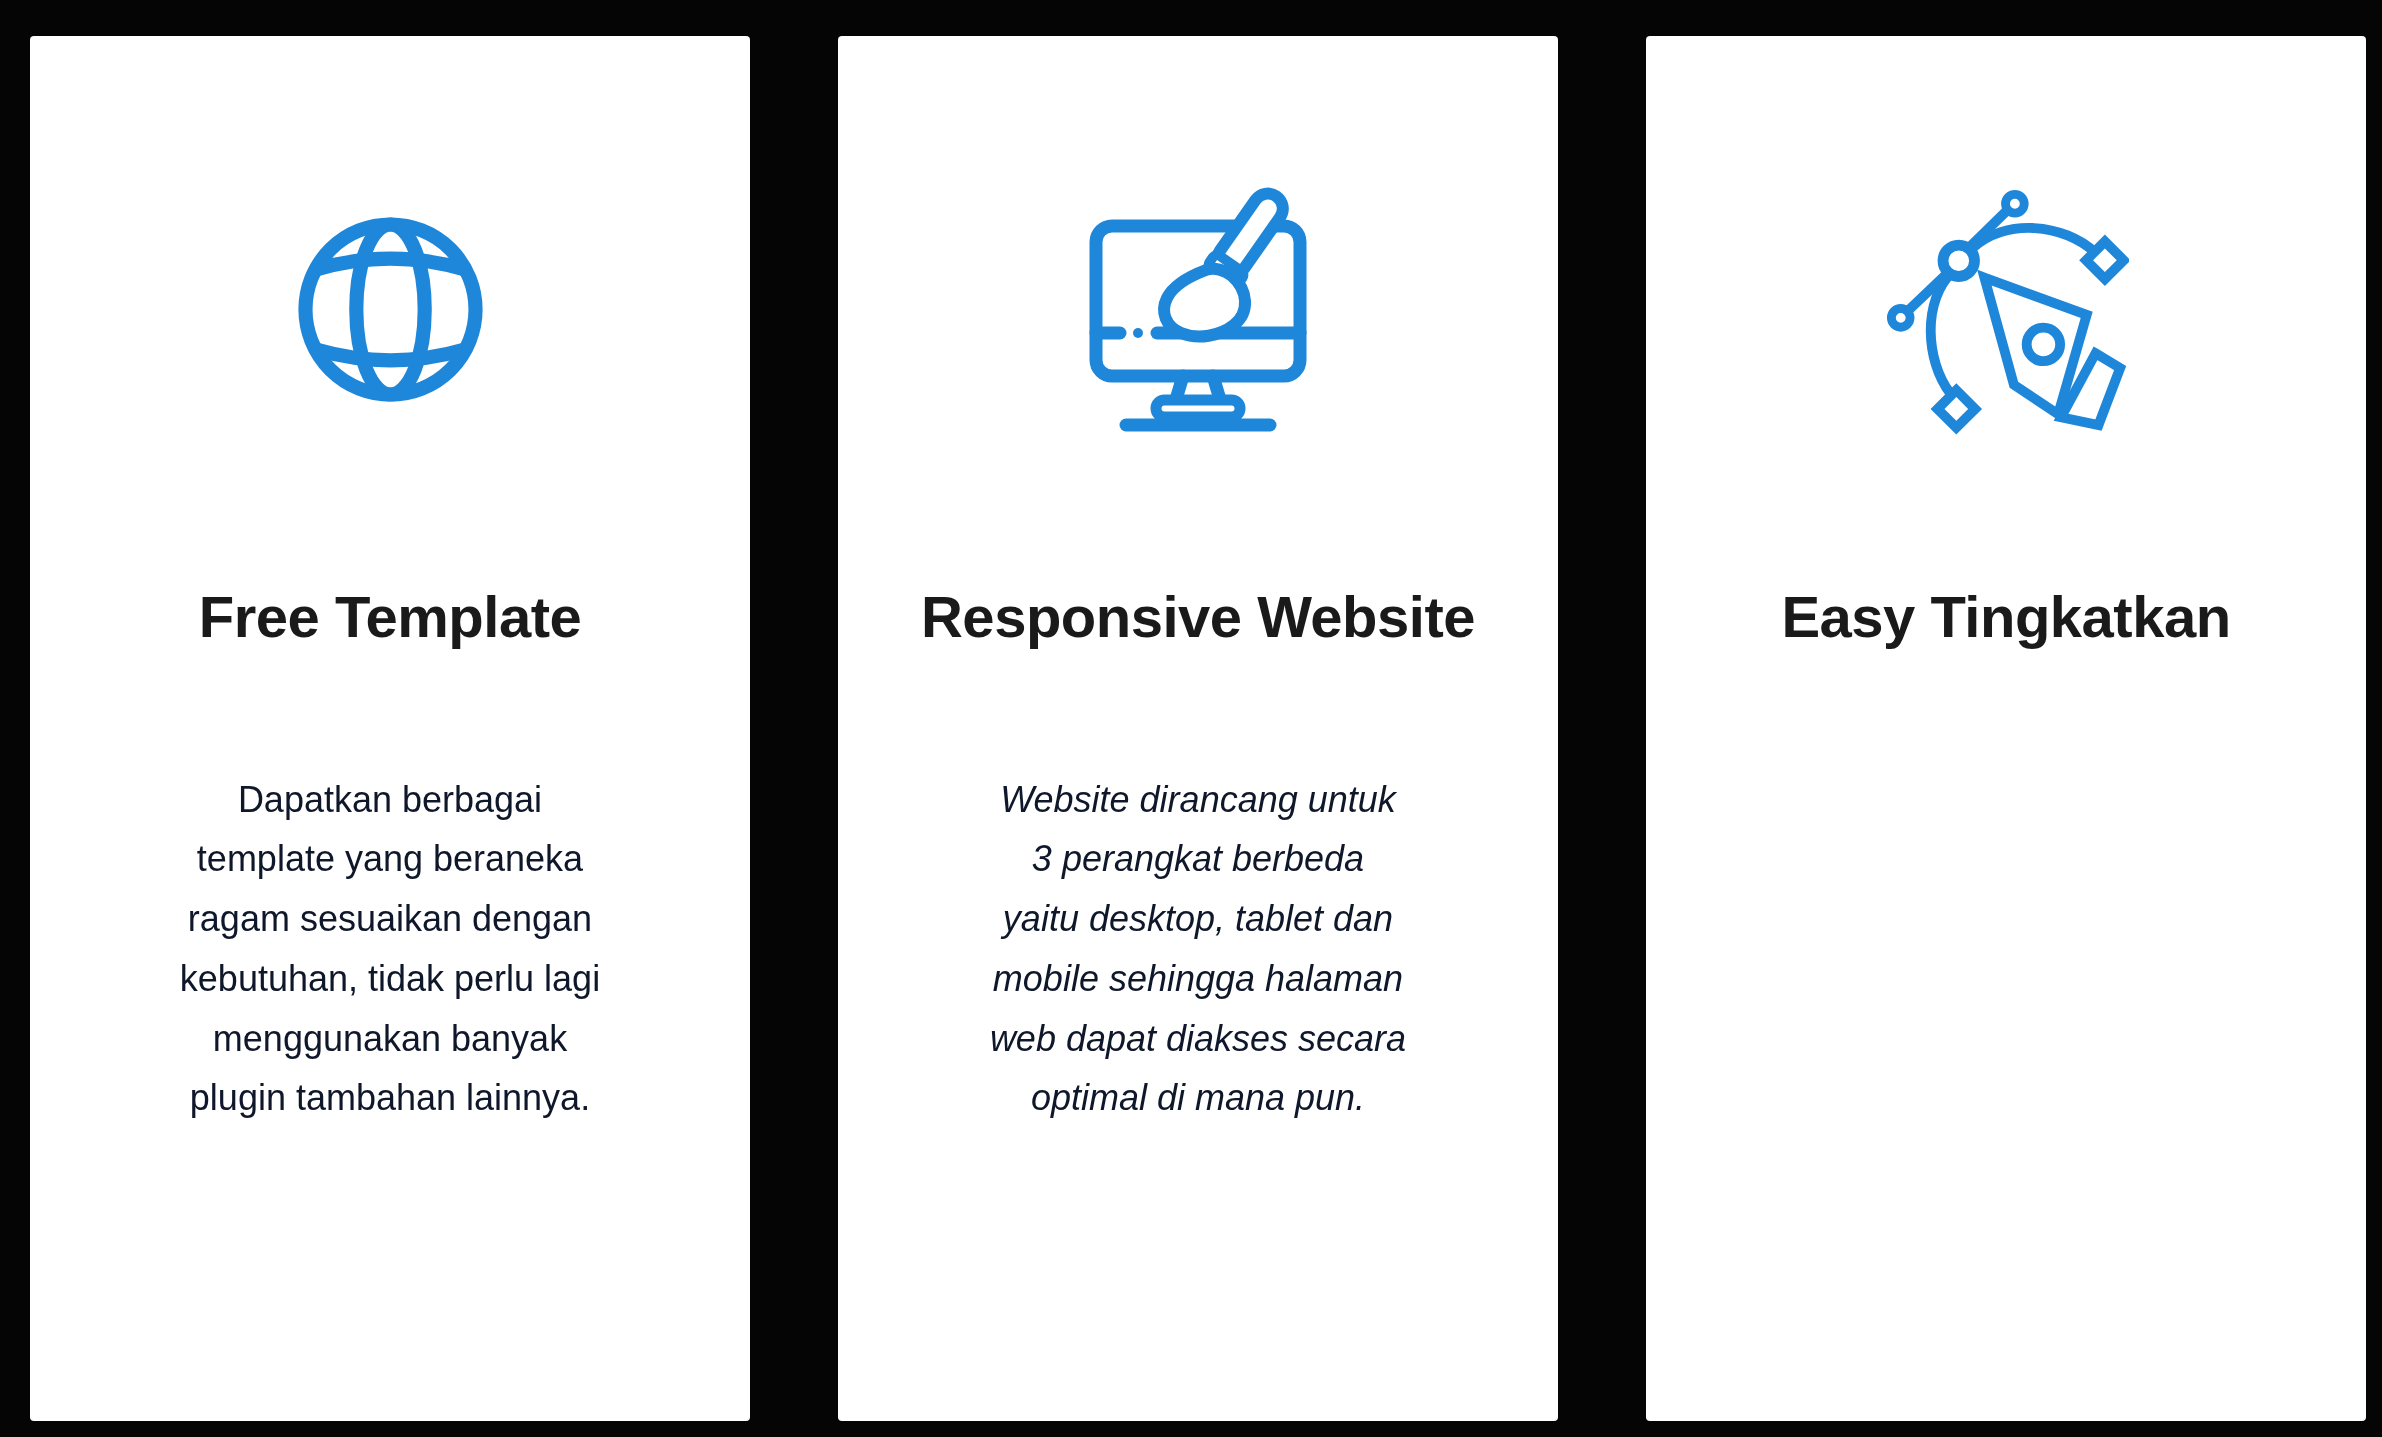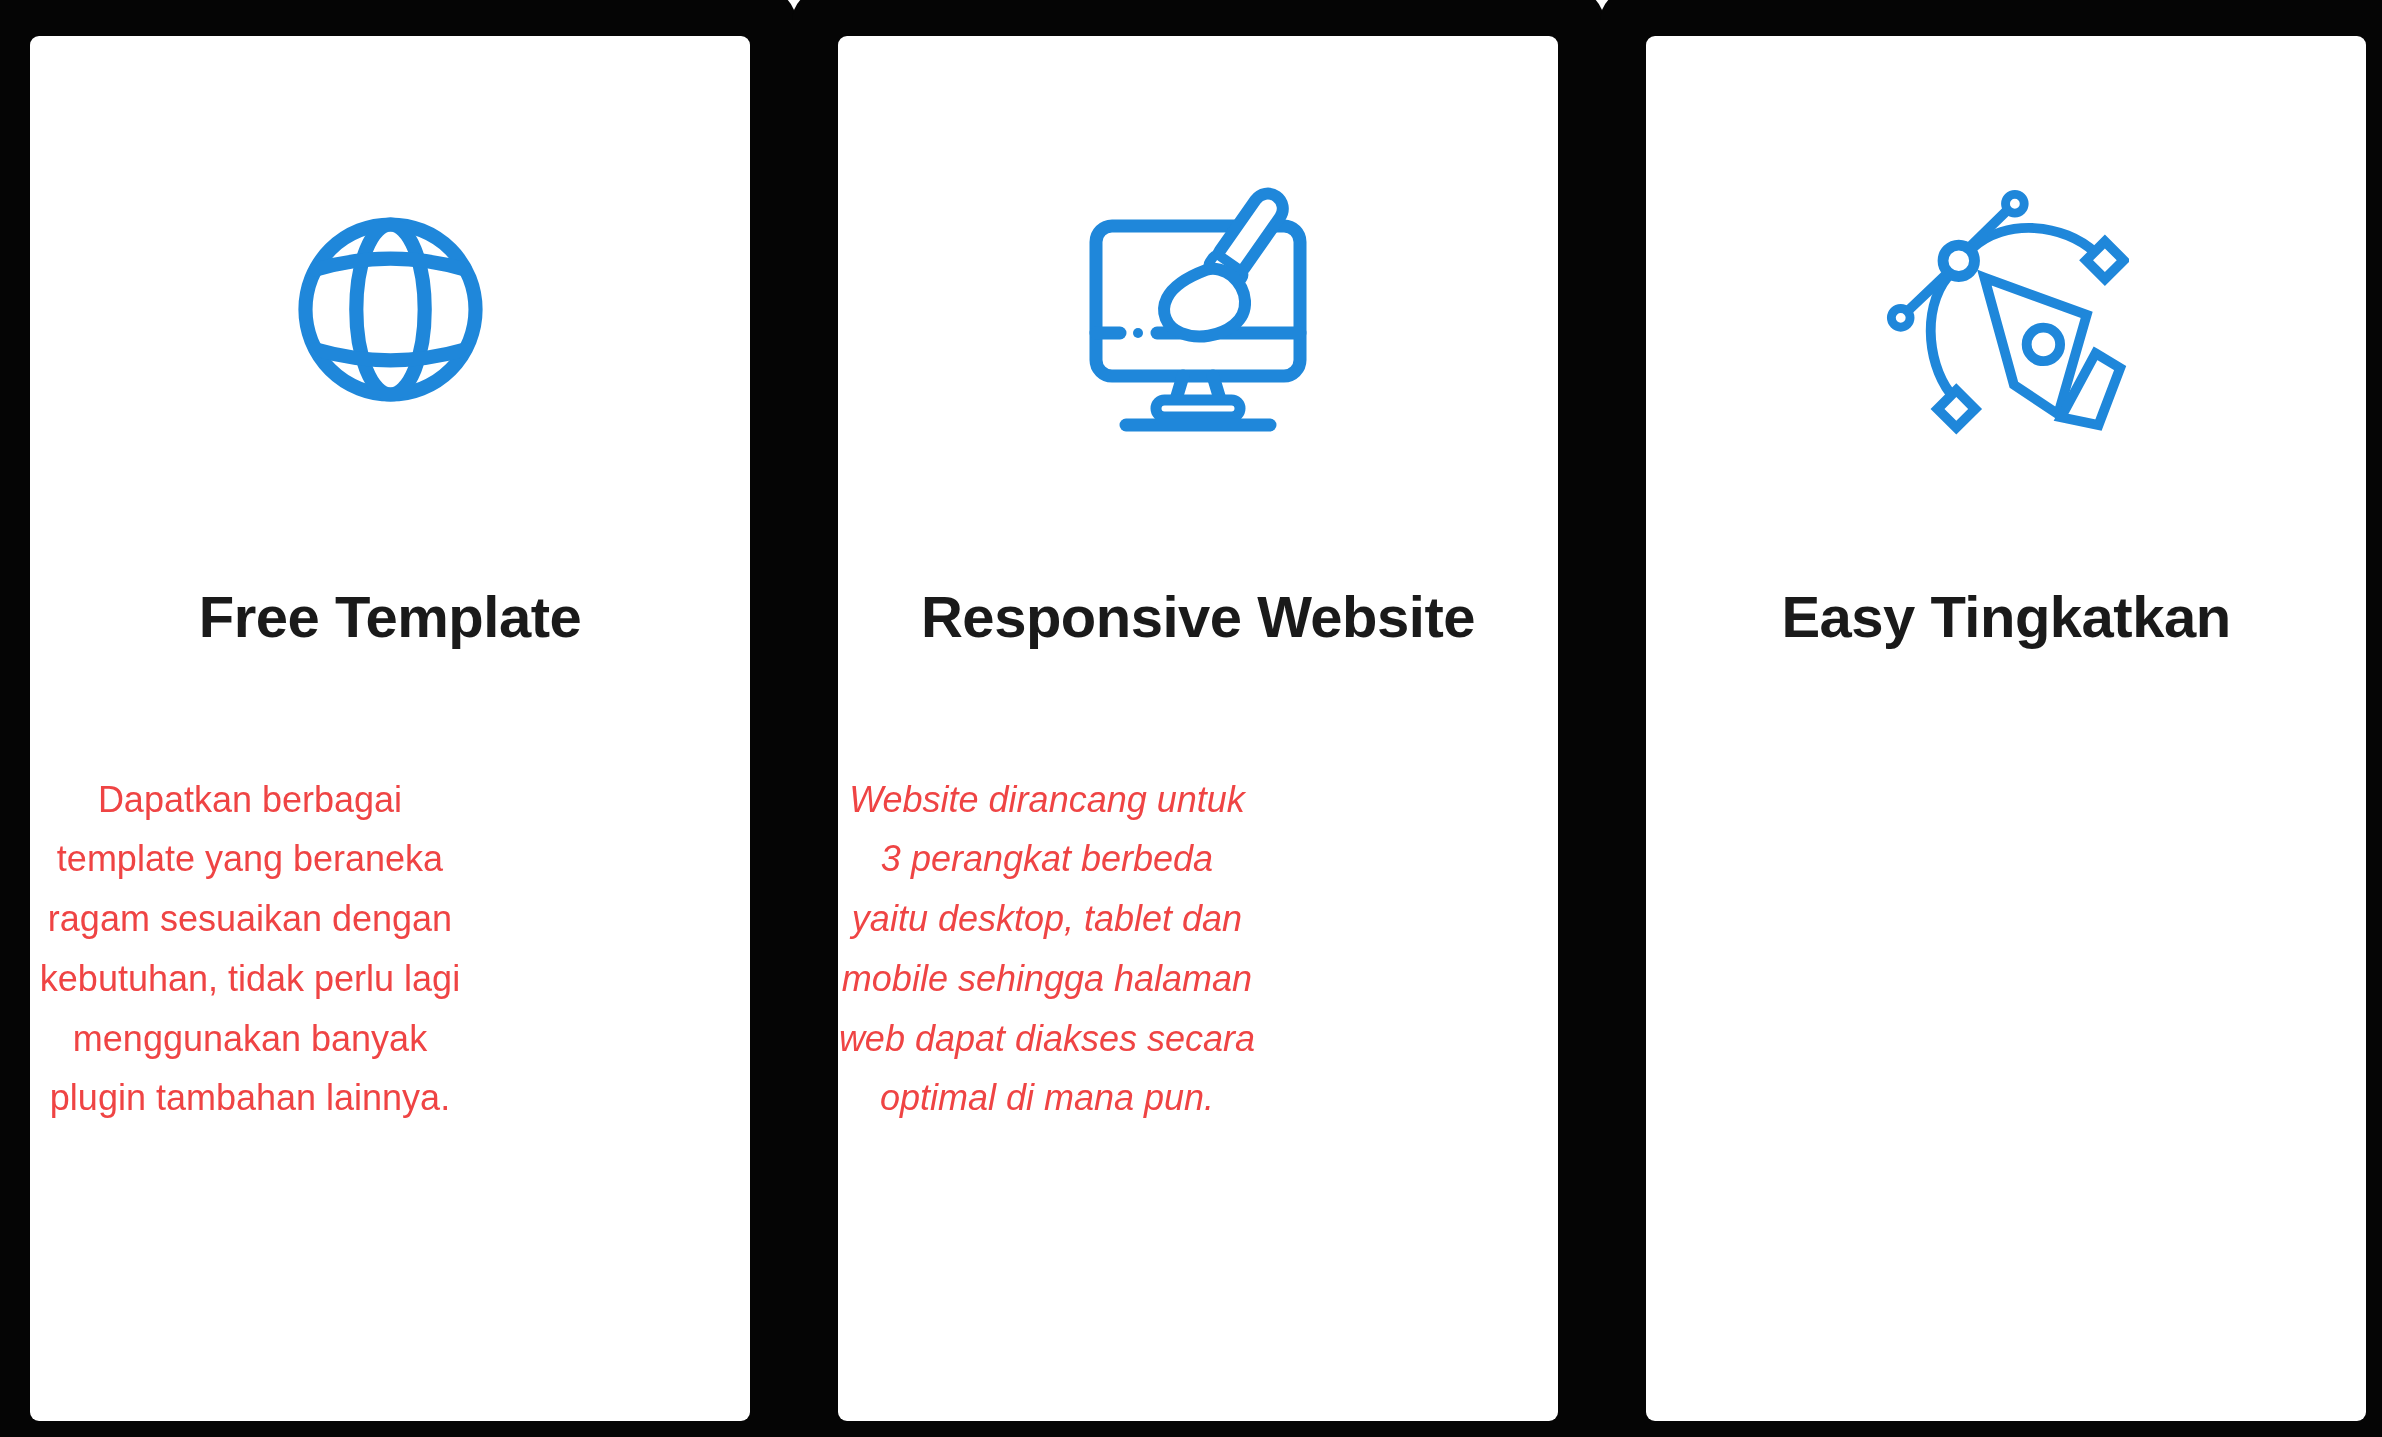--- a/index.html
+++ b/index.html
@@ -8,24 +8,25 @@
     overflow:hidden;
     display:flex;
     gap:88px;
     padding:36px 16px 16px 30px;
     background:#ffffff;
     font-family:"Liberation Sans","DejaVu Sans",sans-serif;
   }
   .card {
     flex:1 1 0;
     background:#ffffff;
-    border-radius:9px;
+    border-radius:4px;
     box-shadow:0 0 0 46px #050505;
     display:flex;
     flex-direction:column;
+    align-items:center;
     box-sizing:border-box;
     padding-top:148px;
   }
   .icon-box {
     height:250px;
     display:flex;
     align-items:center;
     justify-content:center;
   }
   .card-title {
@@ -35,21 +36,21 @@
     font-weight:700;
     letter-spacing:-0.5px;
     color:#1a1a1a;
     text-align:center;
   }
   .card-desc {
     margin:118px 0 0 0;
     font-size:36px;
     line-height:1.66;
     letter-spacing:0;
-    color:#ef4444;
+    color:#0f172a;
     text-align:center;
   }
   .card:nth-child(1) .card-desc { max-width:440px; }
   .card:nth-child(2) .card-desc { max-width:418px;font-style:italic; }
   .card:nth-child(3) .card-desc { max-width:455px; }
   svg { display:block; }
 </style>
 </head>
 <body>
 

